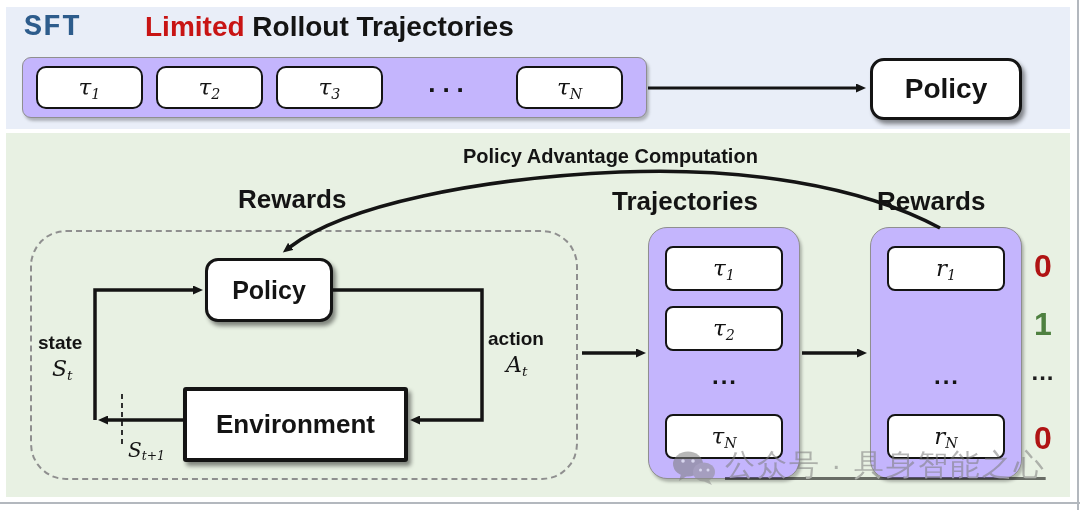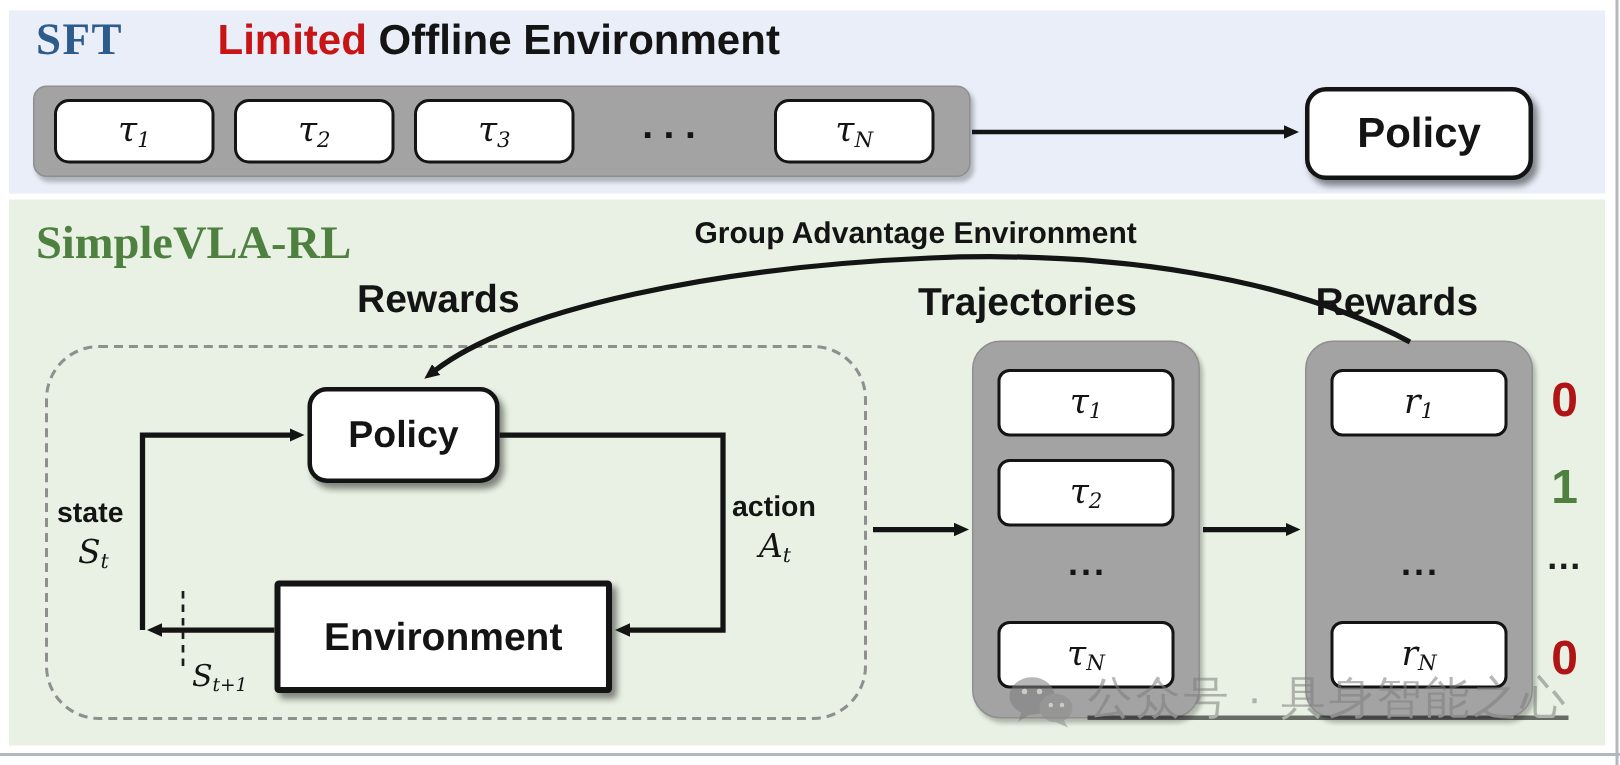--- a/index.html
+++ b/index.html
@@ -4,27 +4,27 @@
 <style>
   * { margin:0; padding:0; box-sizing:border-box; }
   body { font-family:"Liberation Sans", sans-serif; background:#fff; }
   .page { position:relative; width:1080px; height:510px; background:#ffffff; overflow:hidden; }
   .band { position:absolute; }
   .band-top { left:6px; top:7px; width:1064px; height:122px; background:#e9eef8; }
   .band-bottom { left:6px; top:133px; width:1064px; height:364px; background:#e8f1e3; }
   .edge-right { position:absolute; right:1px; top:0; width:2px; height:510px; background:#b3b8be; }
   .edge-bottom { position:absolute; left:0; top:502px; width:1080px; height:2px; background:#b3b8be; }
 
-  .serif-label { position:absolute; font-family:Liberation Serif, serif; font-weight:bold; }
+  .serif-label { position:absolute; font-family:Liberation Mono, monospace; font-weight:bold; }
   .sft-label { left:24px; top:10px; font-size:30px; letter-spacing:1px; }
   .rl-label { left:24px; top:144px; font-size:31px; }
 
   .top-title { position:absolute; left:145px; top:11px; font-size:28px; font-weight:bold; color:#141414; }
 
-  .gray-container { position:absolute; background:#a3a3a3; border:1.5px solid #8f8f8f; box-shadow:2px 3px 3px rgba(0,0,0,0.25); }
+  .gray-container { position:absolute; background:#c4b5fd; border:1.5px solid #8f8f8f; box-shadow:2px 3px 3px rgba(0,0,0,0.25); }
   .tau-strip { left:22px; top:57px; width:625px; height:61px; border-radius:9px; display:flex; align-items:center; }
   .white-box { background:#fff; border:2.5px solid #141414; display:flex; align-items:center; justify-content:center; }
   .tau-box { width:107px; height:43px; border-radius:10px; margin-left:13px; }
   .strip-dots { flex:1; text-align:center; font-weight:bold; font-size:26px; letter-spacing:7px; color:#141414; padding-bottom:8px; }
   .tau-box-last { margin-left:0; margin-right:23px; }
 
   .math { font-family:"DejaVu Serif", "Liberation Serif", serif; font-style:italic; font-size:23px; color:#141414; }
   .math .sub { font-size:0.62em; vertical-align:-0.28em; }
 
   .policy-top { position:absolute; left:870px; top:58px; width:152px; height:62px; border-radius:14px;
@@ -65,21 +65,21 @@
 <div class="page">
 
   <div class="band band-top"></div>
   <div class="band band-bottom"></div>
   <div class="edge-right"></div>
   <div class="edge-bottom"></div>
 
   <div class="serif-label sft-label" style="color: rgb(45, 92, 140);">SFT</div>
 
   <div class="top-title">
-    <span style="color: rgb(200, 20, 20);">Limited</span><span> Offline Environment</span>
+    <span style="color: rgb(200, 20, 20);">Limited</span><span> Rollout Trajectories</span>
   </div>
 
   <div class="gray-container tau-strip">
     <div class="white-box tau-box">
       <span class="math"><span>τ</span><span class="sub">1</span></span>
     </div>
     <div class="white-box tau-box">
       <span class="math"><span>τ</span><span class="sub">2</span></span>
     </div>
     <div class="white-box tau-box">
@@ -88,23 +88,22 @@
     <div class="strip-dots">...</div>
     <div class="white-box tau-box tau-box-last">
       <span class="math"><span>τ</span><span class="sub">N</span></span>
     </div>
   </div>
 
   <div class="white-box policy-top">
     <span>Policy</span>
   </div>
 
-  <div class="serif-label rl-label" style="color: rgb(78, 128, 64);">SimpleVLA-RL</div>
 
-  <div class="section-title group-adv">Group Advantage Environment</div>
+  <div class="section-title group-adv">Policy Advantage Computation</div>
   <div class="section-title rollout-title">Rewards</div>
   <div class="section-title traj-title">Trajectories</div>
   <div class="section-title rew-title">Rewards</div>
 
   <div class="dashed-rect"></div>
 
   <div class="white-box policy-inner">
     <span>Policy</span>
   </div>
   <div class="white-box env-box">

